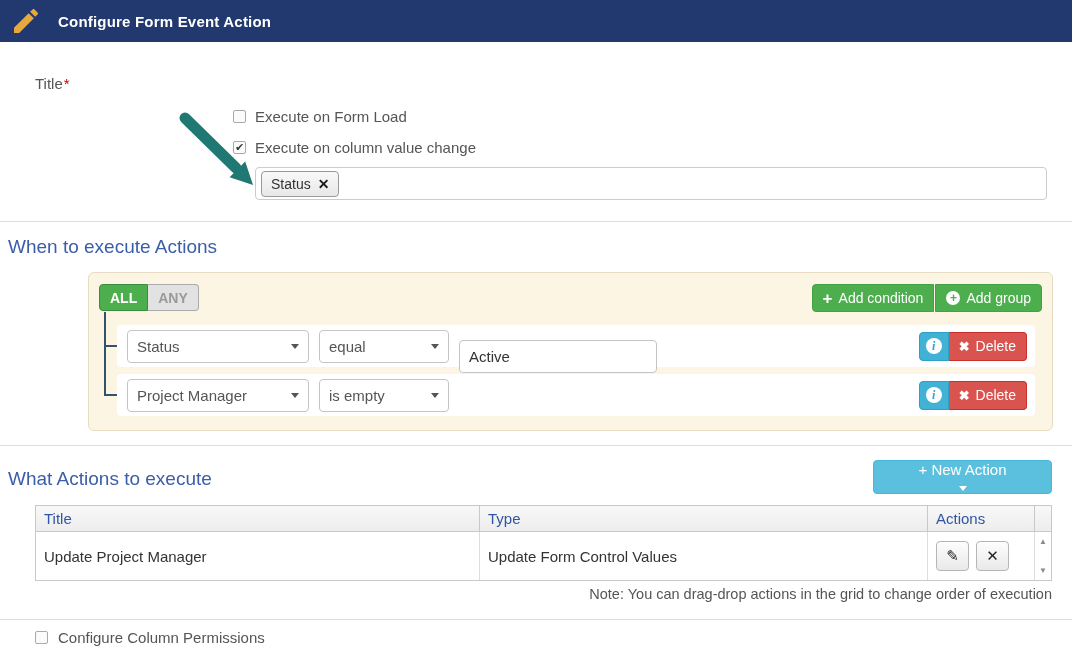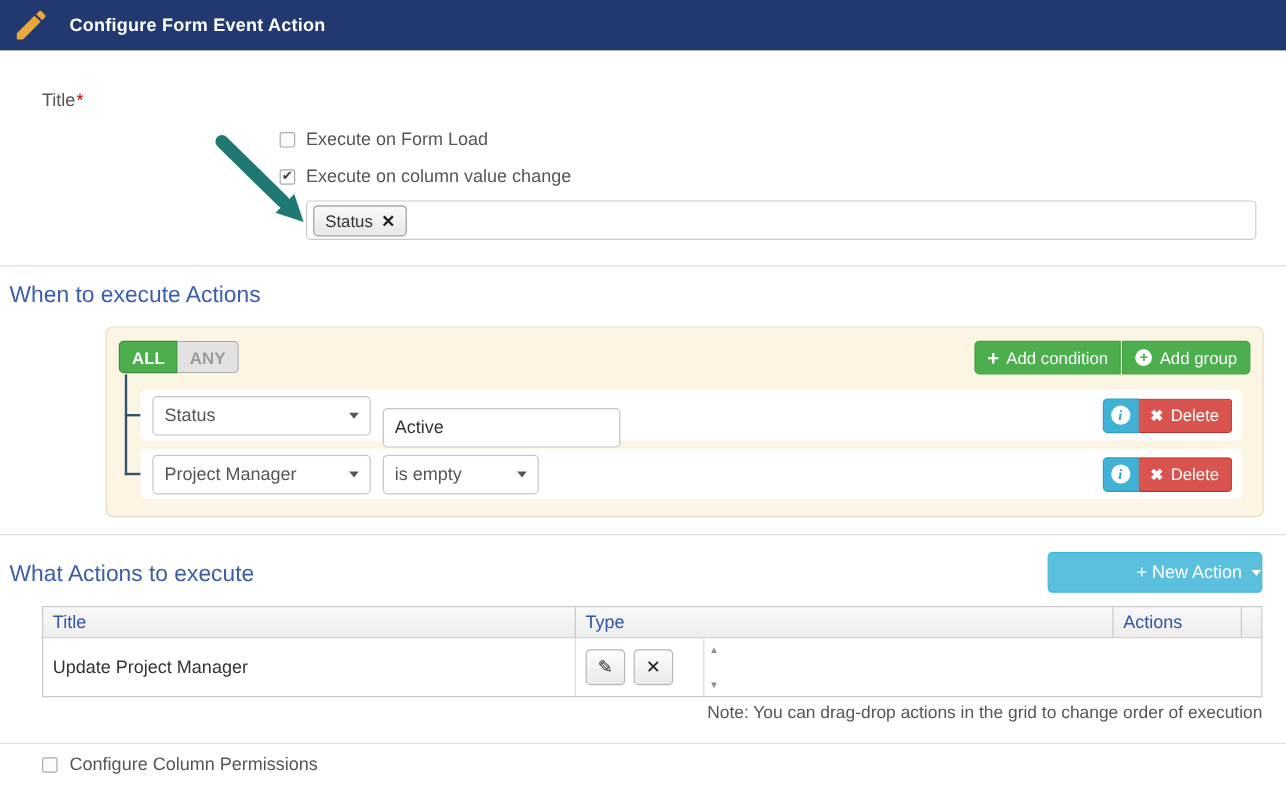--- a/index.html
+++ b/index.html
@@ -178,22 +178,23 @@
   }
   .delete-x { font-size: 13px; font-weight: bold; line-height: 1; }
 
   
   .actions-head { display: flex; align-items: flex-start; margin-top: 12px; }
   .btn-new-action {
     margin-left: auto; margin-right: 20px; margin-top: 2px;
     width: 179px; height: 34px;
     background: #5BC0DE; border: 1px solid #46b8da; border-radius: 4px;
     color: #fff; font-size: 15px;
-    display: flex; align-items: center; justify-content: flex-end; gap: 8px;
+    display: flex; align-items: center; justify-content: flex-start; gap: 8px;
     cursor: pointer;
+    flex-direction: column;
   }
   .caret-down {
     width: 0; height: 0;
     border-left: 4px solid transparent; border-right: 4px solid transparent;
     border-top: 5px solid #fff;
   }
 
   .grid { margin: 11px 0 0 35px; width: 1017px; }
   .grid-header {
     display: flex; height: 27px;
@@ -305,20 +306,24 @@
     </div>
   </div>
 
   <div class="rules">
 
     <div class="rule-row">
       <div class="qb-select sel-field">
         <span>Status</span>
           <span class="sel-caret"></span>
       </div>
+      <div class="qb-select sel-op">
+        <span>equal</span>
+          <span class="sel-caret"></span>
+      </div>
       <input class="qb-input" type="text" value="Active" style="">
       <div class="rule-actions">
         <span class="btn-info">
           <span class="info-disc">i</span>
         </span>
         <span class="btn-delete">
           <span class="delete-x">✖</span>
           <span>Delete</span>
         </span>
       </div>
@@ -359,20 +364,21 @@
 
 <div class="grid">
   <div class="grid-header">
     <div class="gh-cell c-title">Title</div>
     <div class="gh-cell c-type">Type</div>
     <div class="gh-cell c-actions">Actions</div>
     <div class="gh-cell c-scroll"></div>
   </div>
   <div class="grid-body">
     <div class="gb-cell c-title">Update Project Manager</div>
+    <div class="gb-cell c-type">Update Form Control Values</div>
     <div class="gb-cell c-actions">
       <span class="mini-btn">
         <span>✎</span>
       </span>
       <span class="mini-btn" style="margin-right:0;">
         <span>✕</span>
       </span>
     </div>
     <div class="gb-cell c-scroll scroll-cell">
       <span class="scroll-arrow">▲</span>

